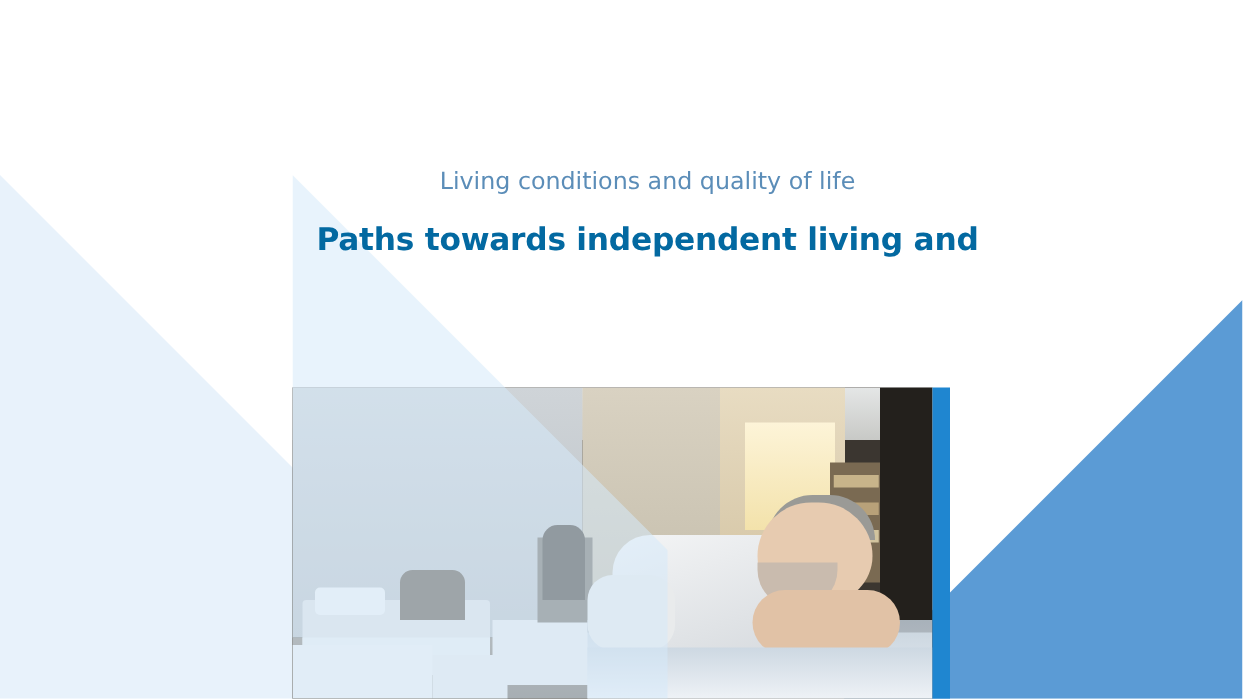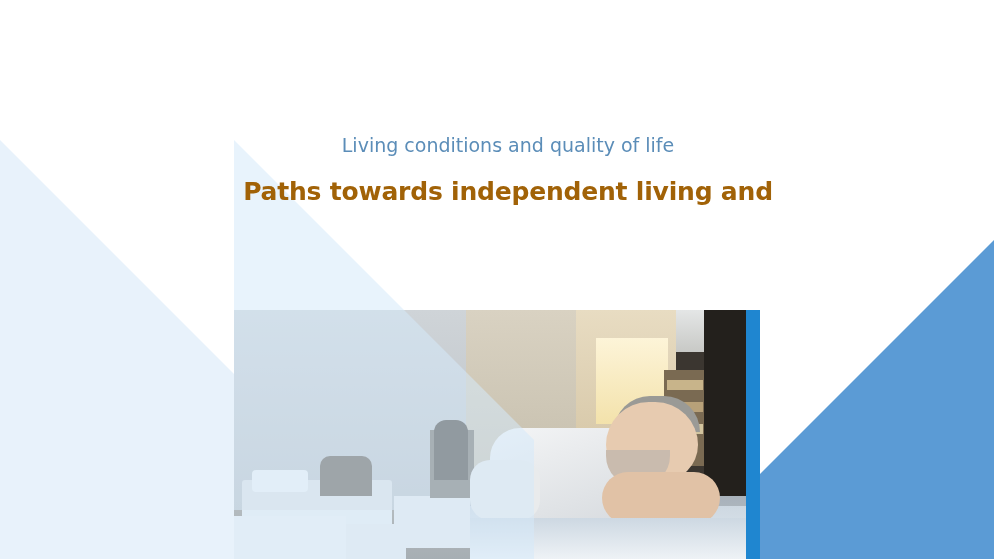--- a/index.html
+++ b/index.html
@@ -124,36 +124,36 @@
     color: #1f4e79;
     font-size: 27px;
     letter-spacing: 0.2px;
     font-family: "DejaVu Sans", sans-serif;
     font-weight: 400;
   }
 
   
   .title-area {
     position: absolute;
-    left: 238px;
+    left: 248px;
     top: 132px;
     width: 540px;
     text-align: center;
     z-index: 6;
   }
   .subtitle {
     color: #5b8db8;
     font-size: 19px;
     font-family: "DejaVu Sans", sans-serif;
     font-weight: 400;
     line-height: 26px;
     margin-bottom: 6px;
   }
   .maintitle {
-    color: #a16207;
+    color: #0369a1;
     font-size: 25px;
     font-weight: bold;
     font-family: "DejaVu Sans", sans-serif;
     line-height: 29px;
     letter-spacing: -0.2px;
     margin-top: 19px;
   }
 
   
   .photo-wrap {

